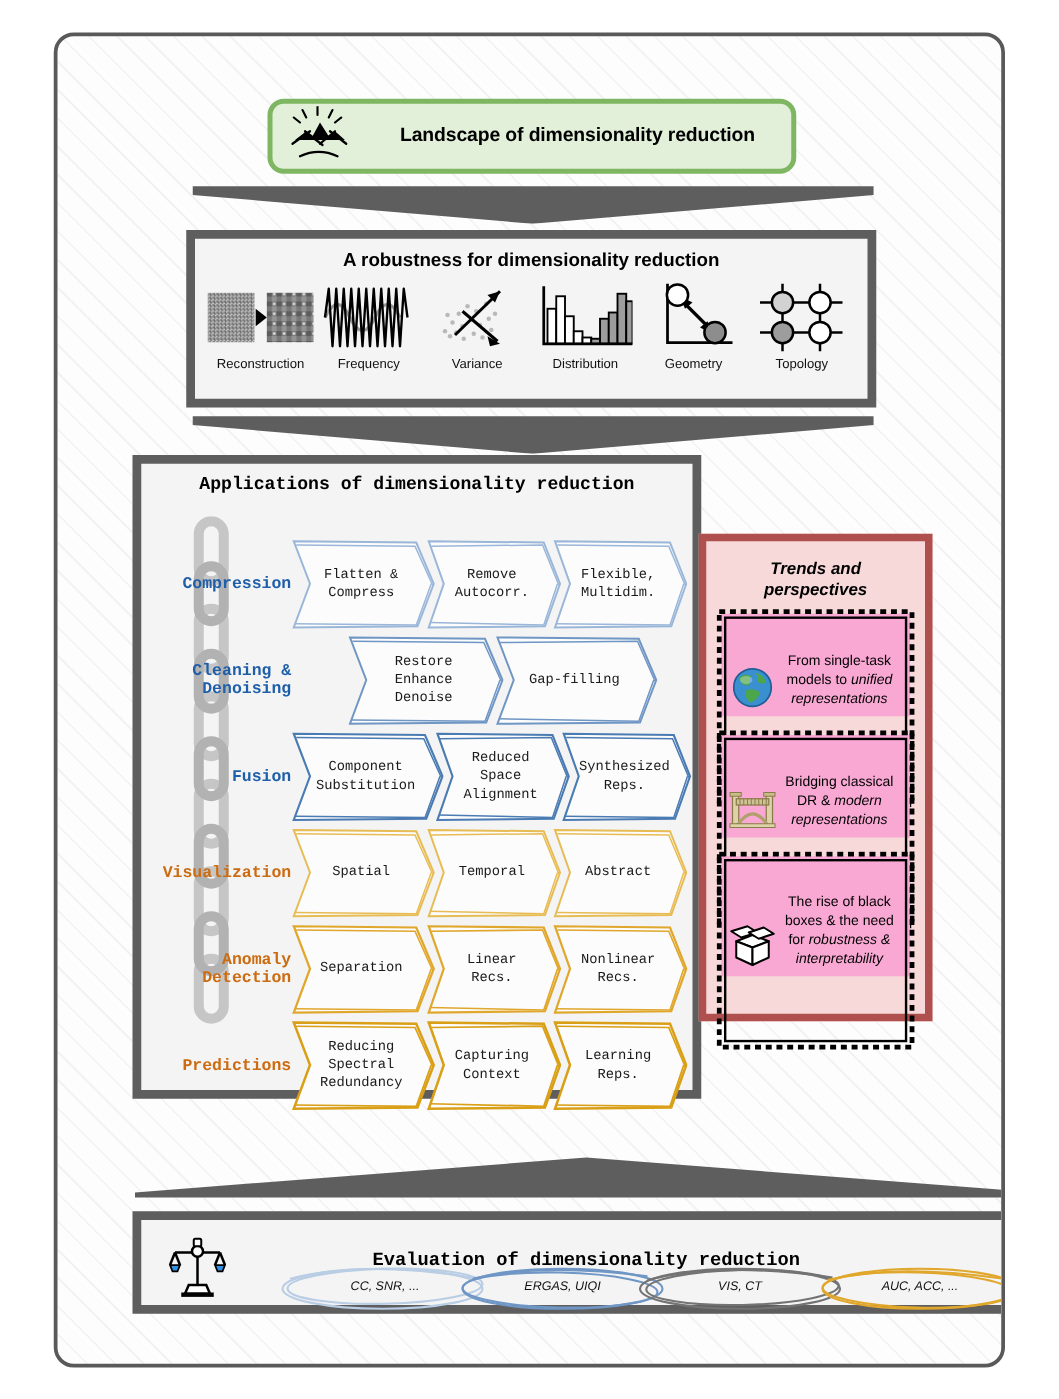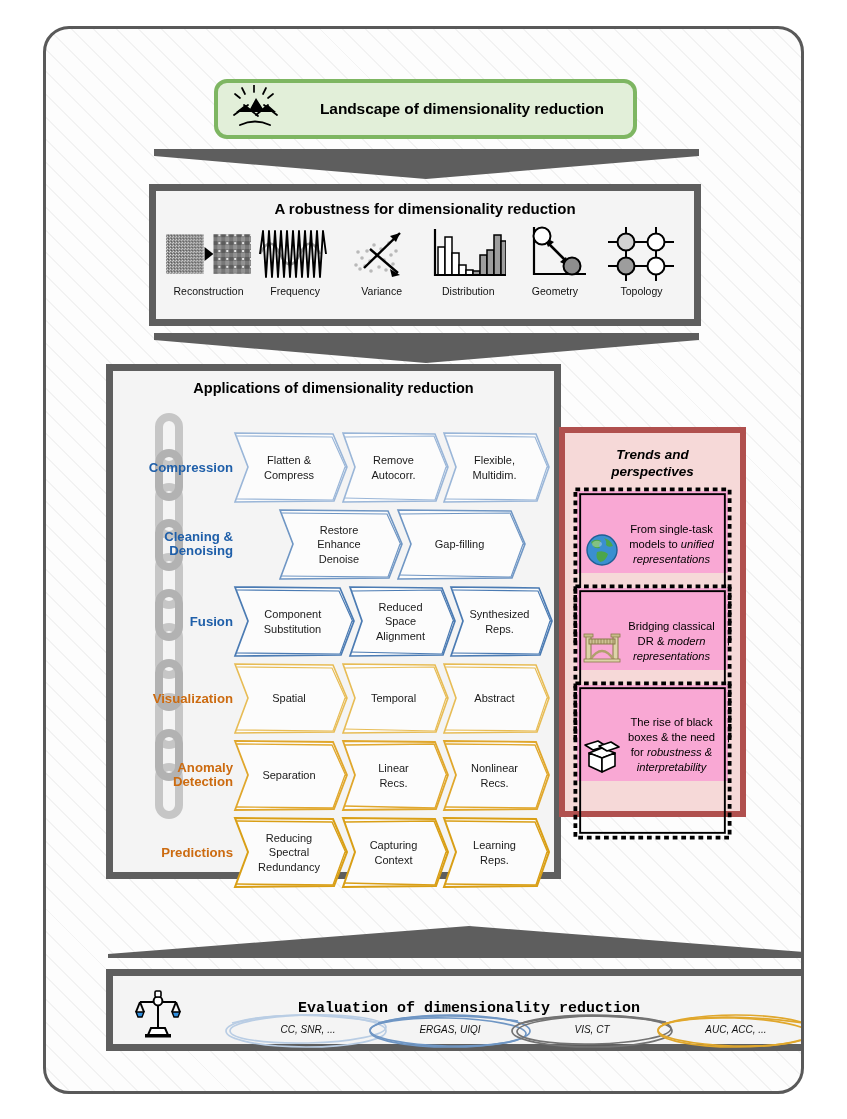--- a/index.html
+++ b/index.html
@@ -10,21 +10,21 @@
     background: #ffffff;
     overflow: hidden;
   }
 
   
   #poster {
     position: absolute;
     left: 43px; top: 26px;
     width: 761px; height: 1068px;
     border: 3px solid #595959;
-    border-radius: 26px;
+    border-radius: 16px;
     background-color: #fdfdfd;
     background-image: repeating-linear-gradient(
         45deg,
         rgba(0,0,0,0.045) 0px, rgba(0,0,0,0.045) 1.4px,
         rgba(0,0,0,0)   1.4px, rgba(0,0,0,0)   16px);
     overflow: hidden;
   }
 
   
   #title-pill {
@@ -51,21 +51,21 @@
   
   #framework { left:103px; top:155px; width:552px; height:142px; }
   #framework .sect-title { font-size:15px; margin-top:9px; }
   #fw-icons { display:flex; justify-content:space-between;
               padding:4px 10px 0 10px; }
   .fw-cell { width:85px; text-align:center; }
   .fw-art  { height:62px; display:flex; align-items:flex-end; justify-content:center; }
   .fw-lab  { font-size:10.5px; color:#111; margin-top:2px; }
 
   
-  #apps { left:60px; top:335px; width:455px; height:515px; }
+  #apps { left:60px; top:335px; width:455px; height:515px;font-family:Liberation Mono, monospace; }
   #apps .sect-title { font-size:14.5px; margin-top:9px; }
 
   #chain { position:absolute; left:40px; top:42px; width:32px; height:425px; }
 
   .app-row { position:absolute; left:0; width:100%; height:73px; }
   .row-label {
     position:absolute; left:4px; width:116px; text-align:right;
     font-size:13.2px; font-weight:bold; line-height:1.12;
     top:50%; transform:translateY(-50%);
   }
@@ -341,21 +341,21 @@
           <polygon points="2,2 115,3 129,36 116,70 2,71 15,36" fill="#fcfcfc" stroke="#6f96c4" stroke-width="1.6"></polygon>
           <polyline points="4,6 114,5 128,37" fill="none" stroke="#6f96c4" stroke-width="1.2"></polyline>
           <polyline points="3,67 115,69 127,36" fill="none" stroke="#6f96c4" stroke-width="1.2"></polyline>
         </svg>
         <span class="txt">Gap-filling</span>
       </div>
     </div>
 
     <div class="app-row" style="top:214px;">
       <div class="row-label blue">Fusion</div>
-      <div class="chevcard" style="left:120px; width:122px;text-align:right;">
+      <div class="chevcard" style="left:120px; width:122px;">
         <svg viewBox="0 0 122 73" preserveAspectRatio="none">
           <polygon points="2,2 107,3 121,36 108,70 2,71 15,36" fill="#fcfcfc" stroke="#4b7bb3" stroke-width="1.7"></polygon>
           <polyline points="4,5 106,6 120,37" fill="none" stroke="#4b7bb3" stroke-width="1.2"></polyline>
           <polyline points="3,68 107,69 119,36" fill="none" stroke="#4b7bb3" stroke-width="1.2"></polyline>
         </svg>
         <span class="txt">Component<br>Substitution</span>
       </div>
       <div class="chevcard" style="left:235px; width:108px;">
         <svg viewBox="0 0 108 73" preserveAspectRatio="none">
           <polygon points="2,2 94,3 107,36 95,70 2,71 14,36" fill="#fcfcfc" stroke="#4b7bb3" stroke-width="1.7"></polygon>

